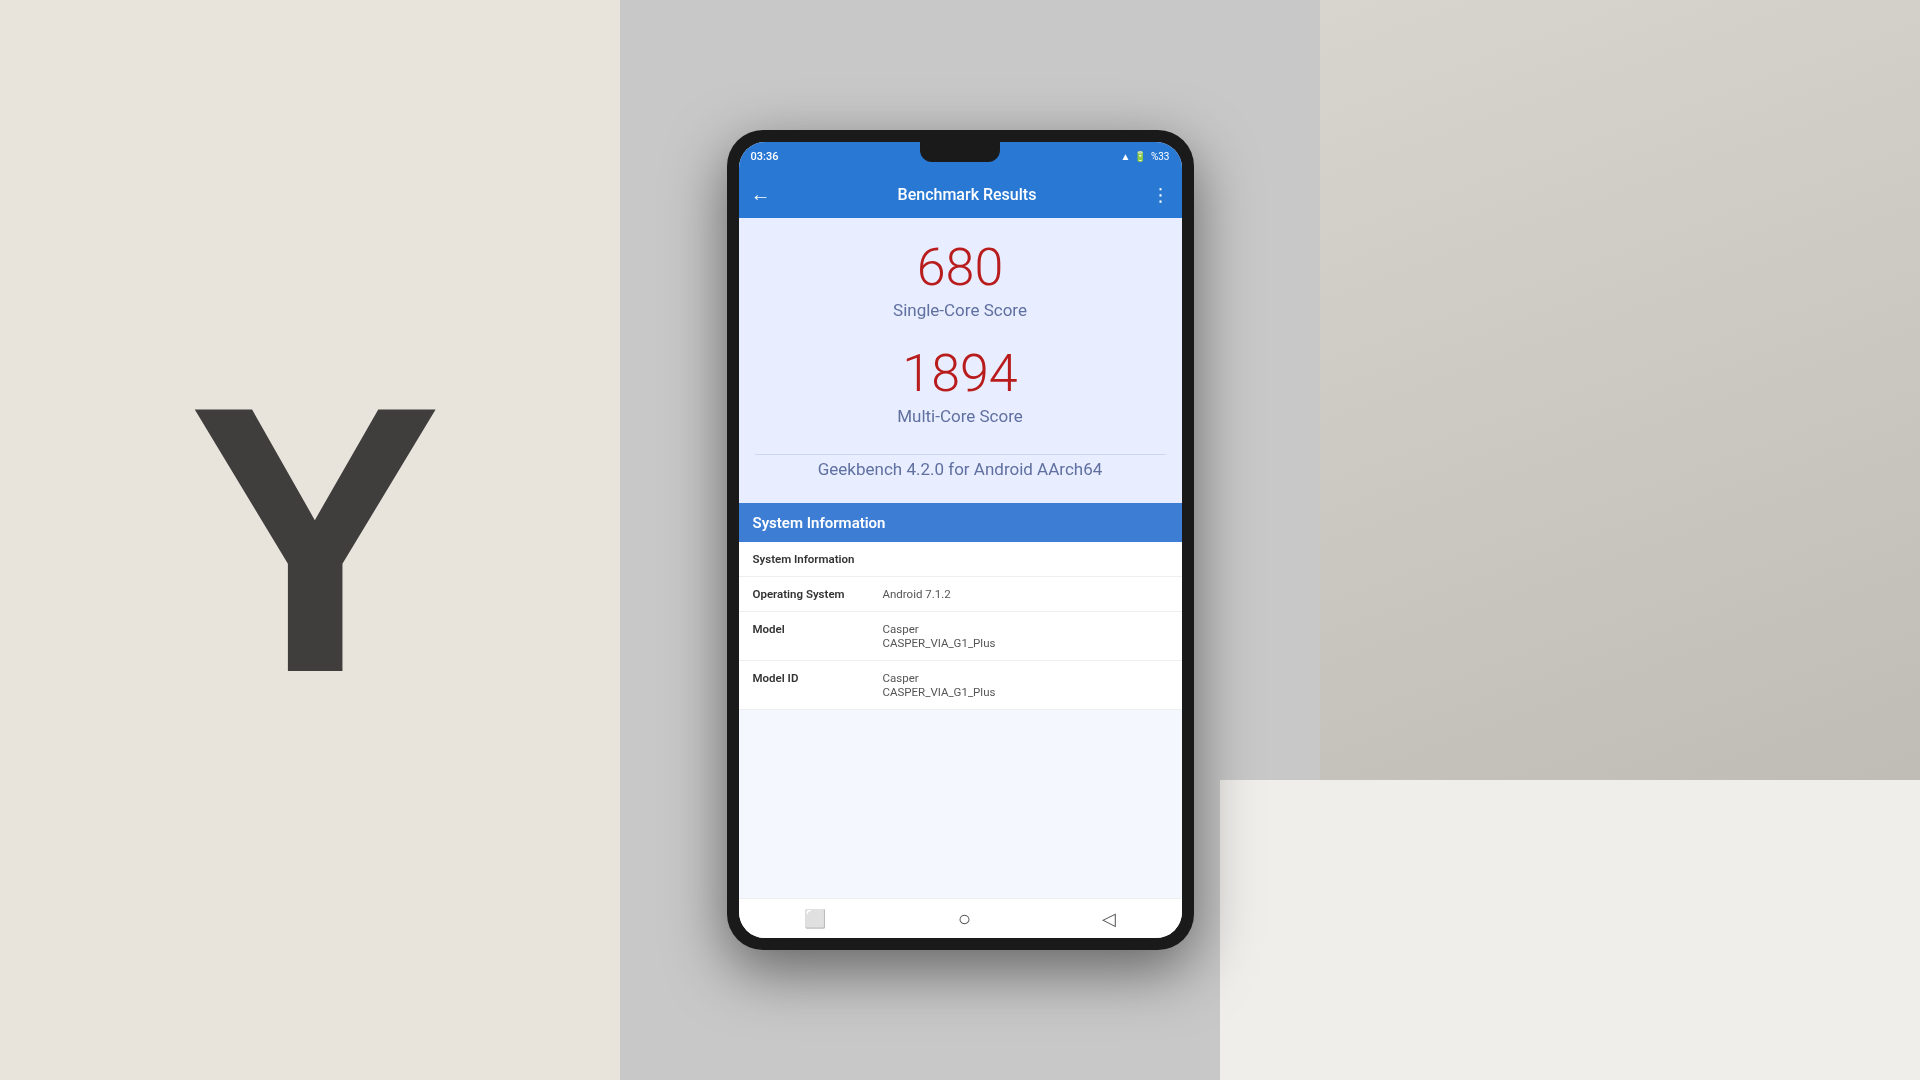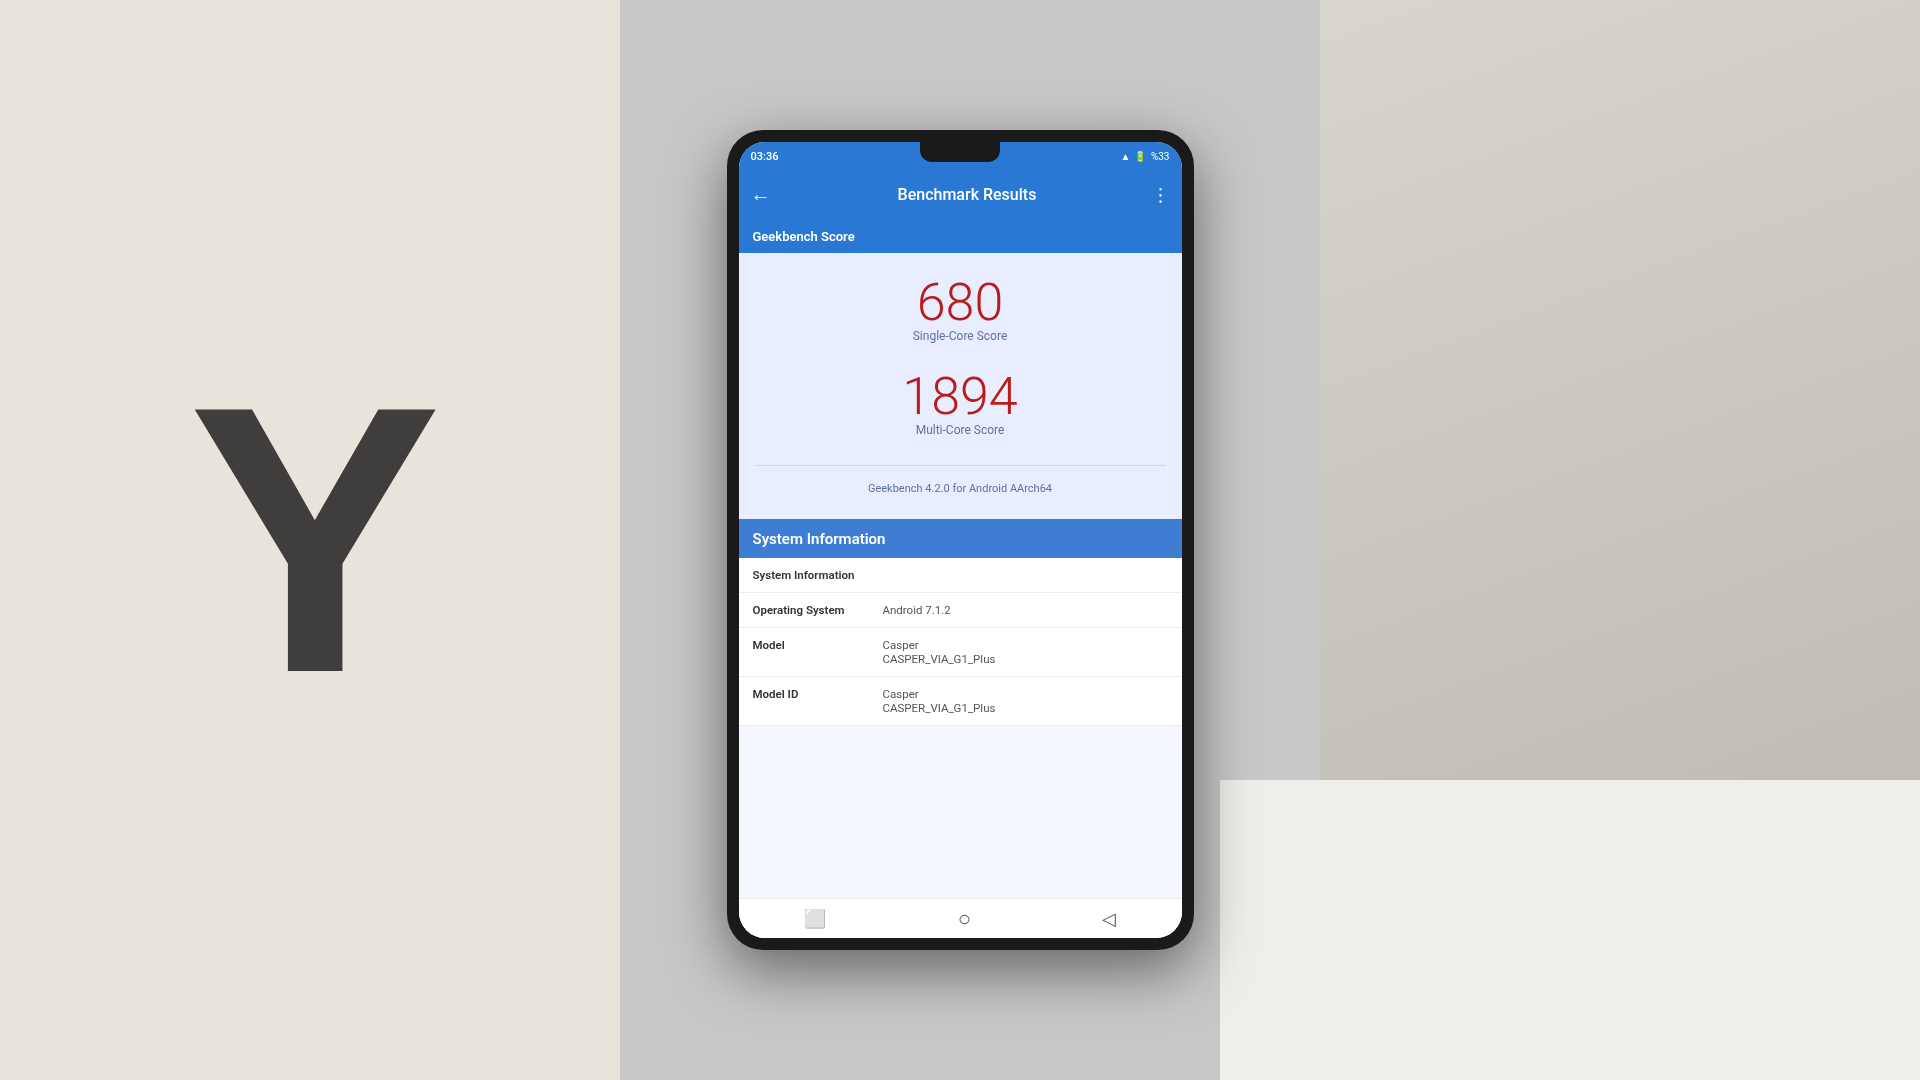--- a/index.html
+++ b/index.html
@@ -186,29 +186,30 @@
     }
 
     .score-number {
       font-size: 52px;
       font-weight: 300;
       color: #b91c1c;
       line-height: 1;
     }
 
     .score-label {
-      font-size: 12px;
+      font-size: 17px;
       color: #6070a0;
+      margin-top: 6px;
     }
 
     .geekbench-version {
       text-align: center;
-      font-size: 11px;
+      font-size: 17px;
       color: #6070a0;
-      padding-top: 16px;
+      padding-top: 4px;
       border-top: 1px solid rgba(100,120,200,0.2);
       margin-top: 4px;
     }
 
     
     .sys-info-header {
       background: #3d7ed4;
       padding: 10px 14px;
     }
 
@@ -305,23 +306,20 @@
 
       <div class="app-bar">
         <span class="back-btn">←</span>
         <span class="app-title">Benchmark Results</span>
         <span class="more-btn">⋮</span>
       </div>
 
 
       <div class="scroll-content">
 
-        <div class="section-header">
-          <span class="section-header-text">Geekbench Score</span>
-        </div>
 
         <div class="score-area">
           <div class="score-block">
             <div class="score-number">680</div>
             <div class="score-label">Single-Core Score</div>
           </div>
 
           <div class="score-block">
             <div class="score-number">1894</div>
             <div class="score-label">Multi-Core Score</div>

